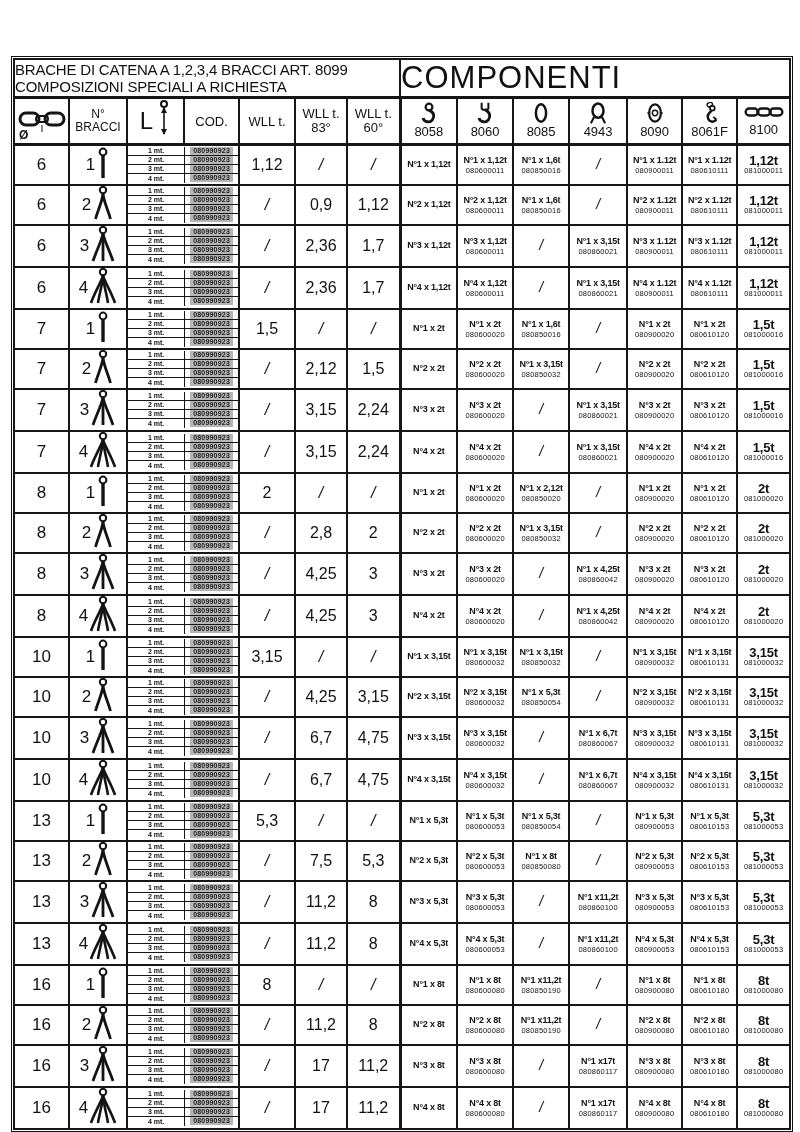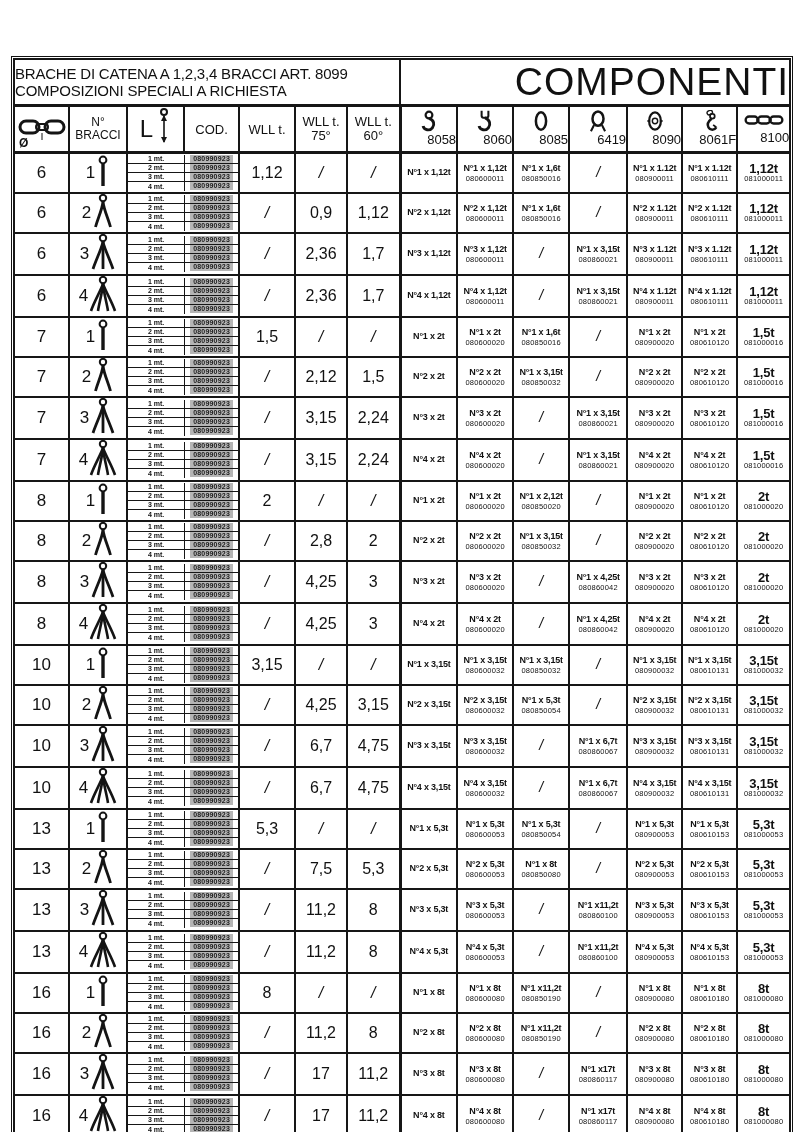--- a/index.html
+++ b/index.html
@@ -4,34 +4,34 @@
 <style>
   html,body{margin:0;padding:0;background:#fff;}
   .page{width:800px;height:1132px;background:#fff;position:relative;box-sizing:border-box;
         font-family:"Liberation Sans",sans-serif;color:#111;}
   .table-outer{position:absolute;left:11px;top:56px;width:778px;border:1px solid #111;padding:1px;background:#fff;}
   table.main{border-collapse:collapse;table-layout:fixed;width:774px;background:#fff;}
   table.main td,table.main th{border:2px solid #161616;padding:0;overflow:hidden;vertical-align:middle;}
   
   .title-left{text-align:left;padding:2px 4px;height:36px;}
   .title-left div{font-size:15px;font-weight:400;letter-spacing:-0.2px;line-height:17px;white-space:nowrap;}
-  .title-right{font-size:39px;font-weight:400;text-align:right;letter-spacing:1px;border-bottom:3px solid #161616;}
+  .title-right{font-size:31px;font-weight:400;text-align:left;letter-spacing:1px;border-bottom:3px solid #161616;}
   tr.title-row th{border-bottom:3px solid #161616;}
   
   tr.head-row th{height:41px;border-bottom:3px solid #161616;font-weight:400;}
   .h-dia{position:relative;}
   .h-dia .dia-sym{position:absolute;left:4px;bottom:1px;font-size:12px;font-weight:700;}
   .h-bracci{font-size:12px;line-height:13px;font-weight:400;}
   .h-len{font-size:24px;font-weight:400;}
   .h-len .wrap{display:flex;align-items:center;justify-content:center;gap:4px;}
   .h-cod,.h-wll{font-size:13px;margin-left:8px;}
   .h-wll2{font-size:13px;line-height:14px;}
   .h-comp{vertical-align:bottom;}
   .h-comp .ic{display:block;margin:0 auto;height:22px;}
-  .h-comp .cd{display:block;font-size:13px;line-height:15px;padding-bottom:1px;text-align:right;}
+  .h-comp .cd{display:block;font-size:13px;line-height:15px;padding-bottom:1px;}
   .sec-start{border-left:3px solid #161616 !important;}
   
   tr.body-row{height:40px;}
   td.c-dia{text-align:center;font-size:17px;}
   td.c-bracci{text-align:center;}
   td.c-bracci .wrap{display:flex;align-items:center;justify-content:center;gap:1px;}
   td.c-bracci .num{font-size:17px;}
   td.c-lencod{padding:0;}
   .lensub{display:grid;grid-template-columns:52% 48%;grid-auto-rows:1fr;height:100%;}
   .lenrow-l{border-right:1px solid #161616;border-bottom:1px solid #161616;display:flex;align-items:center;justify-content:center;
@@ -100,42 +100,42 @@
                     <line class="st" x1="7" y1="9" x2="7" y2="35" stroke-width="1.6"></line>
                     <polygon points="4,14 10,14 7,8" fill="#141414"></polygon>
                     <polygon points="4,30 10,30 7,36" fill="#141414"></polygon>
                   </svg></span>
             </span>
           </th>
           <th class="h-cod">COD.</th>
           <th class="h-wll">WLL t.</th>
           <th class="h-wll2">
             <div>WLL t.</div>
-            <div>75°</div>
+            <div>83°</div>
           </th>
           <th class="h-wll2">
             <div>WLL t.</div>
             <div>60°</div>
           </th>
         <th class="h-comp sec-start"><span><svg class="ic" width="24" height="26" viewBox="0 0 24 26">
                   <circle class="st" cx="12" cy="6" r="4" stroke-width="2.6"></circle>
                   <path class="st" d="M12 10 C18 12 19 17 16 21 C13 25 6 24 5 19" stroke-width="3.4"></path>
                 </svg></span><span class="cd">8058</span></th>
             <th class="h-comp"><span><svg class="ic" width="24" height="26" viewBox="0 0 24 26">
                   <path class="st" d="M8 1 L8 7 M16 1 L16 7" stroke-width="2.4"></path>
                   <path class="st" d="M8 7 C8 10 16 10 16 7" stroke-width="2.4"></path>
                   <path class="st" d="M12 9 C18 12 19 17 16 21 C13 25 6 24 5 19" stroke-width="3.4"></path>
                 </svg></span><span class="cd">8060</span></th>
             <th class="h-comp"><span><svg class="ic" width="20" height="28" viewBox="0 0 20 28">
                   <ellipse class="st" cx="10" cy="14" rx="6.5" ry="11" stroke-width="3.2"></ellipse>
                 </svg></span><span class="cd">8085</span></th>
             <th class="h-comp"><span><svg class="ic" width="26" height="28" viewBox="0 0 26 28">
                   <ellipse class="st" cx="13" cy="11" rx="7" ry="9" stroke-width="3.2"></ellipse>
                   <path class="st" d="M8 19 L4 27 M18 19 L22 27" stroke-width="2.6"></path>
-                </svg></span><span class="cd">6419</span></th>
+                </svg></span><span class="cd">4943</span></th>
             <th class="h-comp"><span><svg class="ic" width="22" height="28" viewBox="0 0 22 28">
                   <ellipse class="st" cx="11" cy="14" rx="7.5" ry="11" stroke-width="2.8"></ellipse>
                   <circle class="st" cx="11" cy="14" r="3.4" stroke-width="1.8"></circle>
                   <line class="st" x1="1" y1="14" x2="5" y2="14" stroke-width="1.6"></line>
                   <line class="st" x1="17" y1="14" x2="21" y2="14" stroke-width="1.6"></line>
                 </svg></span><span class="cd">8090</span></th>
             <th class="h-comp"><span><svg class="ic" width="24" height="28" viewBox="0 0 24 28">
                   <rect class="st" x="8" y="1" width="7" height="5" rx="2.4" stroke-width="1.8" transform="rotate(-25 11 3)"></rect>
                   <circle class="st" cx="15" cy="8" r="3" stroke-width="2.2"></circle>
                   <path class="st" d="M14 11 C10 14 8 18 10 22 C12 26 18 26 20 22" stroke-width="3.2"></path>

